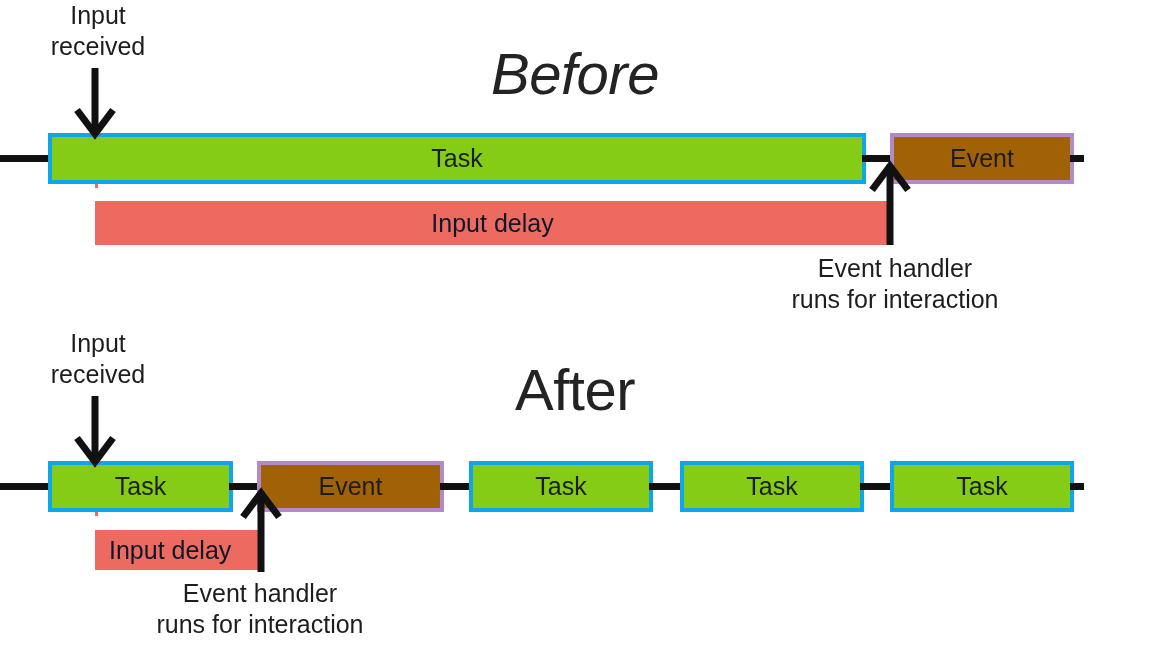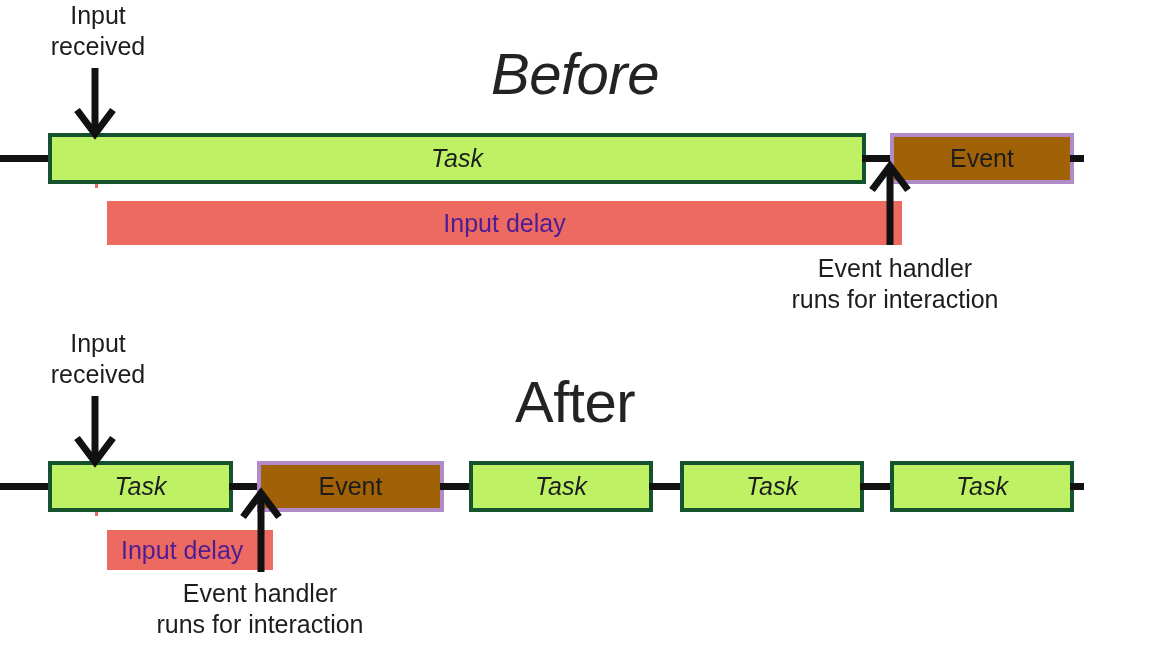--- a/index.html
+++ b/index.html
@@ -35,38 +35,36 @@
   .box {
     position: absolute;
     box-sizing: border-box;
     display: flex;
     align-items: center;
     justify-content: center;
     font-size: 25px;
     color: #1d1d1d;
   }
   .box-task {
-    background: #bef264;
-    border: 4px solid #14532d;
-    font-style: italic;
+    background: #84cc16;
+    border: 4px solid #0ea5e9;
   }
   .box-event {
     background: #a16207;
     border: 4px solid #B08BC8;
   }
   .bar-delay {
     position: absolute;
     background: #EC6A60;
     display: flex;
     align-items: center;
     justify-content: center;
-    color: #4c1d95;
+    color: #0f172a;
     font-size: 25px;
     box-sizing: border-box;
-    margin-left: 12px;
   }
   .bar-delay.small { justify-content: flex-start; padding-left: 14px; }
   .axis-line {
     position: absolute;
     background: #111111;
     height: 7px;
   }
   .connector {
     position: absolute;
     background: #111111;
@@ -115,21 +113,21 @@
   <div class="bar-delay" style="left:95px; top:201px; width:795px; height:44px;">
     <span>Input delay</span>
   </div>
 
   <div class="annot" style="left:750px; top:253px; width:290px;">Event handler
 runs for interaction</div>
 
   <div class="annot" style="left:28px; top:328px; width:140px;">Input
 received</div>
 
-  <div class="section-title" style="left:425px; top:368px; width:300px;">After</div>
+  <div class="section-title" style="left:425px; top:356px; width:300px;">After</div>
 
   <div class="axis-line" style="left:0px; top:483px; width:52px;"></div>
 
   <div class="box box-task" style="left:48px; top:461px; width:185px; height:51px;">
     <span>Task</span>
   </div>
 
   <div class="connector" style="left:229px; top:483px; width:32px;"></div>
 
   <div class="box box-event" style="left:257px; top:461px; width:187px; height:51px;">

